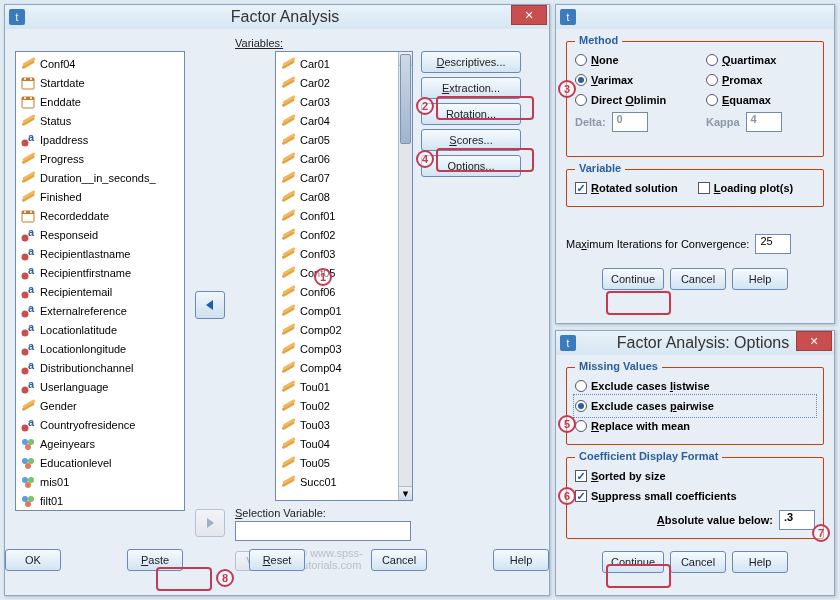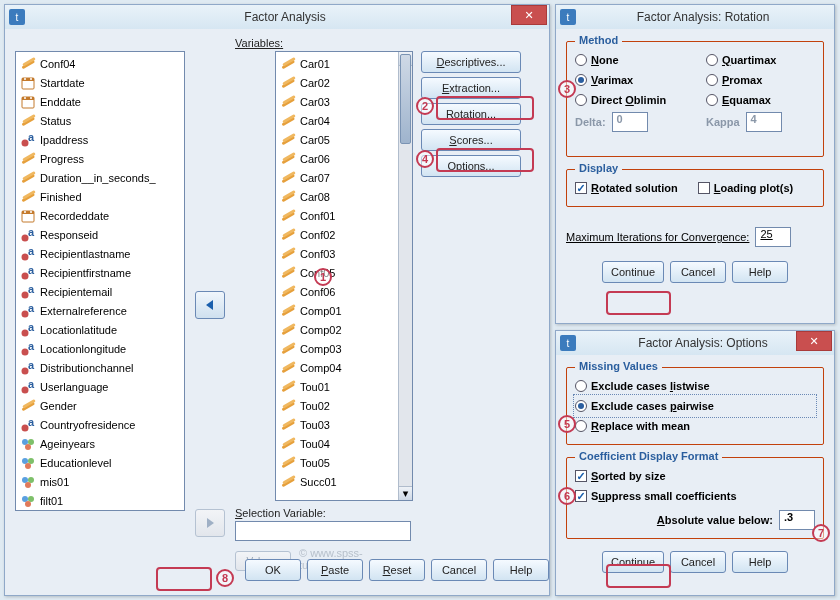--- a/index.html
+++ b/index.html
@@ -1,20 +1,20 @@
 <!DOCTYPE html>
 <html><head>
 <meta charset="utf-8">
 <style>
 * { box-sizing: border-box; font-family: Arial, sans-serif; font-size: 11px; }
 body { margin: 0; background: #dfeaf2; width: 840px; height: 600px; position: relative; overflow: hidden; }
 
 .dialog { position: absolute; background: #e8eef5; border: 1px solid #8fa8c8; box-shadow: 1px 1px 3px rgba(0,0,0,.2); }
 .titlebar { background: linear-gradient(#e9f2f9,#d6e6f2); height: 24px; display: flex; align-items: center; padding: 0 4px; position: relative; }
-.titlebar .title { flex: 1; text-align: center; color: #333; font-size: 12px; }
+.titlebar .title { flex: 1; text-align: center; color: #333; font-size: 16px; }
 .title-icon { width: 16px; height: 16px; background: #3b7bbd; border-radius: 2px; display: flex; align-items: center; justify-content: center; color: #fff; font-size: 10px; }
 .close-btn { width: 36px; height: 20px; background: #c94f4f; color: #fff; display: flex; align-items: center; justify-content: center; border: 1px solid #a93a3a; position: absolute; right: 2px; top: 0; cursor: pointer; }
 
 .body { padding: 8px 10px; }
 
 .listbox { background: #fff; border: 1px solid #728aad; overflow: hidden; position: relative; }
 .list-inner { padding: 2px 0; }
 .list-item { display: flex; align-items: center; height: 19px; padding: 0 4px; gap: 4px; }
 .vicon { width: 16px; height: 16px; display: flex; align-items: center; justify-content: center; }
 .vicon svg { width: 16px; height: 16px; }
@@ -543,33 +543,32 @@
 
     <div style="width:100px; display:flex; flex-direction:column; gap:4px; padding-top:14px;">
       <div class="btn wide"><u>D</u>escriptives...</div>
       <div class="btn wide"><u>E</u>xtraction...</div>
       <div class="btn wide">Ro<u>t</u>ation...</div>
       <div class="btn wide"><u>S</u>cores...</div>
       <div class="btn wide"><u>O</u>ptions...</div>
     </div>
   </div>
 
-  <div style="position:absolute; bottom:14px; left:0; right:0; display:flex; justify-content:flex-end; gap:6px;">
+  <div style="position:absolute; bottom:24px; left:0; right:0; display:flex; justify-content:space-between; gap:6px;">
     <div class="btn">OK</div>
     <div class="btn"><u>P</u>aste</div>
     <div class="btn"><u>R</u>eset</div>
     <div class="btn">Cancel</div>
     <div class="btn">Help</div>
   </div>
 </div>
 
 <div class="dialog" style="left:555px; top:4px; width:280px; height:320px;">
   <div class="titlebar">
     <div class="title-icon">t</div>
-    <span class="title">Factor Analysis: Rotation</span>
   </div>
   <div class="body">
     <div class="fieldset" style="height:116px;">
       <span class="legend">Method</span>
       <div style="display:flex; gap:12px;">
         <div style="width:120px;">
           <div class="radio-row">
               <span class="radio-dot"></span>
               <span><u>N</u>one</span>
             </div>
@@ -600,34 +599,34 @@
               <span><u>E</u>quamax</span>
             </div>
           <div class="row dis" style="color:#8a97a8; margin-top:2px;">
             <span>Kappa</span>
             <span class="text-input" style="width:36px;color:#8a97a8;">4</span>
           </div>
         </div>
       </div>
     </div>
     <div class="fieldset" style="margin-top:12px;">
-      <span class="legend">Display</span>
+      <span class="legend">Variable</span>
       <div class="row">
         <div class="check-row">
             <span class="checkbox chk"></span>
             <span><u>R</u>otated solution</span>
           </div>
         <div style="width:8px;"></div>
         <div class="check-row">
             <span class="checkbox"></span>
             <span><u>L</u>oading plot(s)</span>
           </div>
       </div>
     </div>
-    <div class="row" style="margin-top:20px;text-decoration:underline;">
+    <div class="row" style="margin-top:27px;">
       <span>Ma<u>x</u>imum Iterations for Convergence:</span>
       <span class="text-input" style="width:36px;">25</span>
     </div>
     <div class="row" style="justify-content:center; margin-top:14px; gap:6px;">
       <div class="btn">Continue</div>
       <div class="btn">Cancel</div>
       <div class="btn">Help</div>
     </div>
   </div>
 </div>

